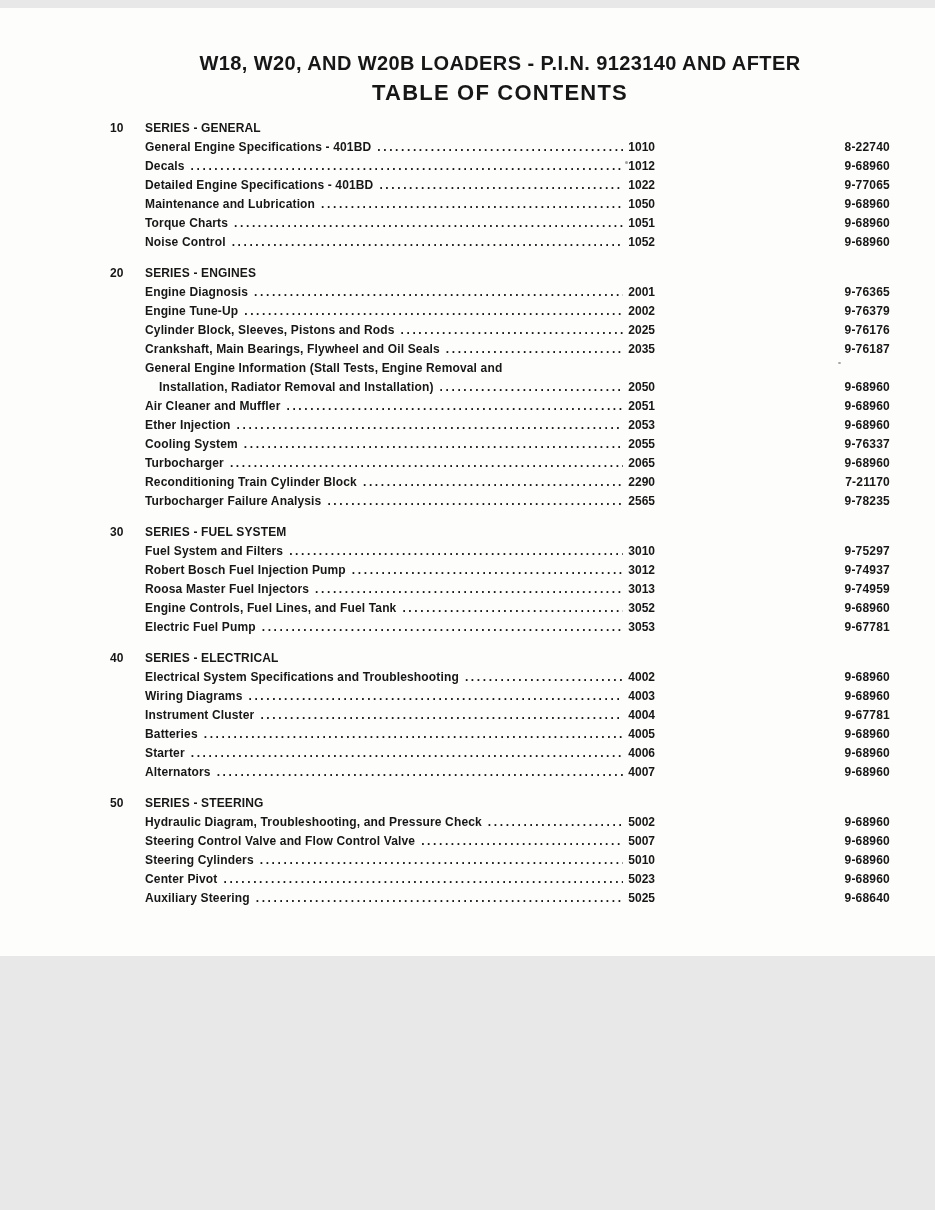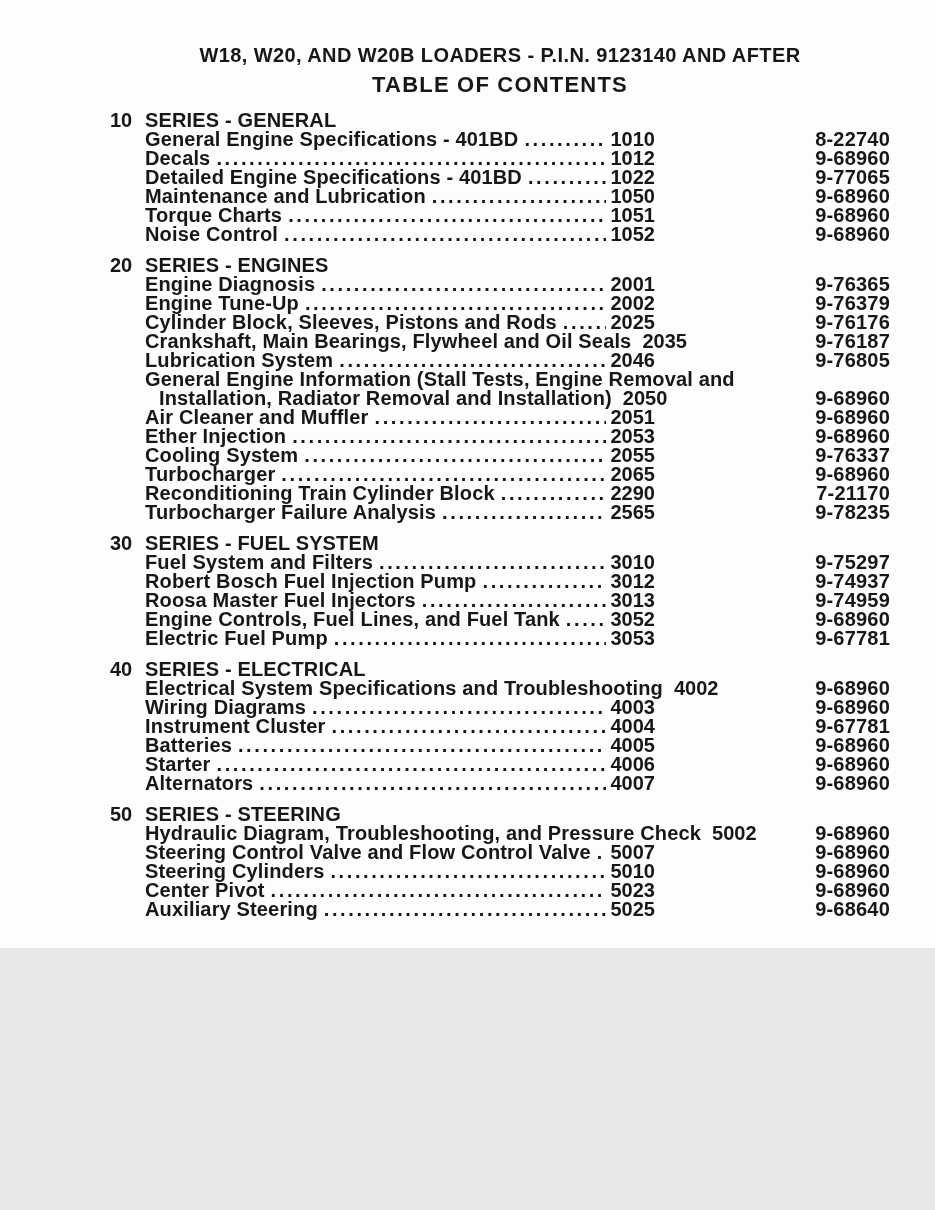--- a/index.html
+++ b/index.html
@@ -1,36 +1,36 @@
 <!DOCTYPE html>
 <html><head>
 <meta charset="utf-8">
 <style>
   html,body { margin:0; padding:0; background:#e8e8e8; }
   .page {
     position:relative;
     width:935px; height:948px;
-    margin:0 auto;
+    margin:8px auto;
     background:#fdfdfc;
     color:#171717;
     font-family:"Liberation Sans", sans-serif;
     font-weight:700;
     overflow:hidden;
   }
   
   .titles { padding-top:42px; padding-left:65px; text-align:center; }
   .title-1 { font-size:20px; letter-spacing:0.4px; line-height:26px; }
   .title-2 { font-size:22px; letter-spacing:1.2px; line-height:24px; margin-top:5px; }
   
   .cols { position:relative; height:20px; margin-top:22px; font-size:14.5px; letter-spacing:0.3px; }
   .col-ss { position:absolute; left:110px; top:0; }
   .col-sn { position:absolute; left:590px; top:0; }
   .col-fn { position:absolute; right:30px; top:0; }
   
-  .toc { margin-top:14px; padding:0 45px 0 110px; font-size:20px; }
+  .toc { margin-top:14px; padding:0 45px 0 110px; font-size:12px; }
   .toc-section { margin-bottom:12px; }
   .row { display:flex; align-items:baseline; line-height:19px; }
   .left { display:flex; flex:none; width:545px; align-items:baseline; min-width:0; }
   .sernum { flex:none; width:35px; }
   .label { white-space:nowrap; letter-spacing:0.15px; }
   .label.cont { padding-left:14px; }
   .dots { flex:1 1 auto; overflow:hidden; white-space:nowrap; margin:0 5px 0 6px; }
   .dots::after {
     content:"..................................................................................................................";
     letter-spacing:2.6px; font-weight:700;
@@ -161,29 +161,20 @@
             <span class="sernum"></span>
             <span class="label">Crankshaft, Main Bearings, Flywheel and Oil Seals</span>
             <span class="dots"></span>
             <span class="secno">2035</span>
           </span>
           <span class="formno">9-76187</span>
         </div>
         <div class="row">
           <span class="left">
             <span class="sernum"></span>
-            <span class="label">Lubrication System</span>
-            <span class="dots"></span>
-            <span class="secno">2046</span>
-          </span>
-          <span class="formno">9-76805</span>
-        </div>
-        <div class="row">
-          <span class="left">
-            <span class="sernum"></span>
             <span class="label">General Engine Information (Stall Tests, Engine Removal and</span>
           </span>
         </div>
         <div class="row">
           <span class="left">
             <span class="sernum"></span>
             <span class="label cont">Installation, Radiator Removal and Installation)</span>
             <span class="dots"></span>
             <span class="secno">2050</span>
           </span>

